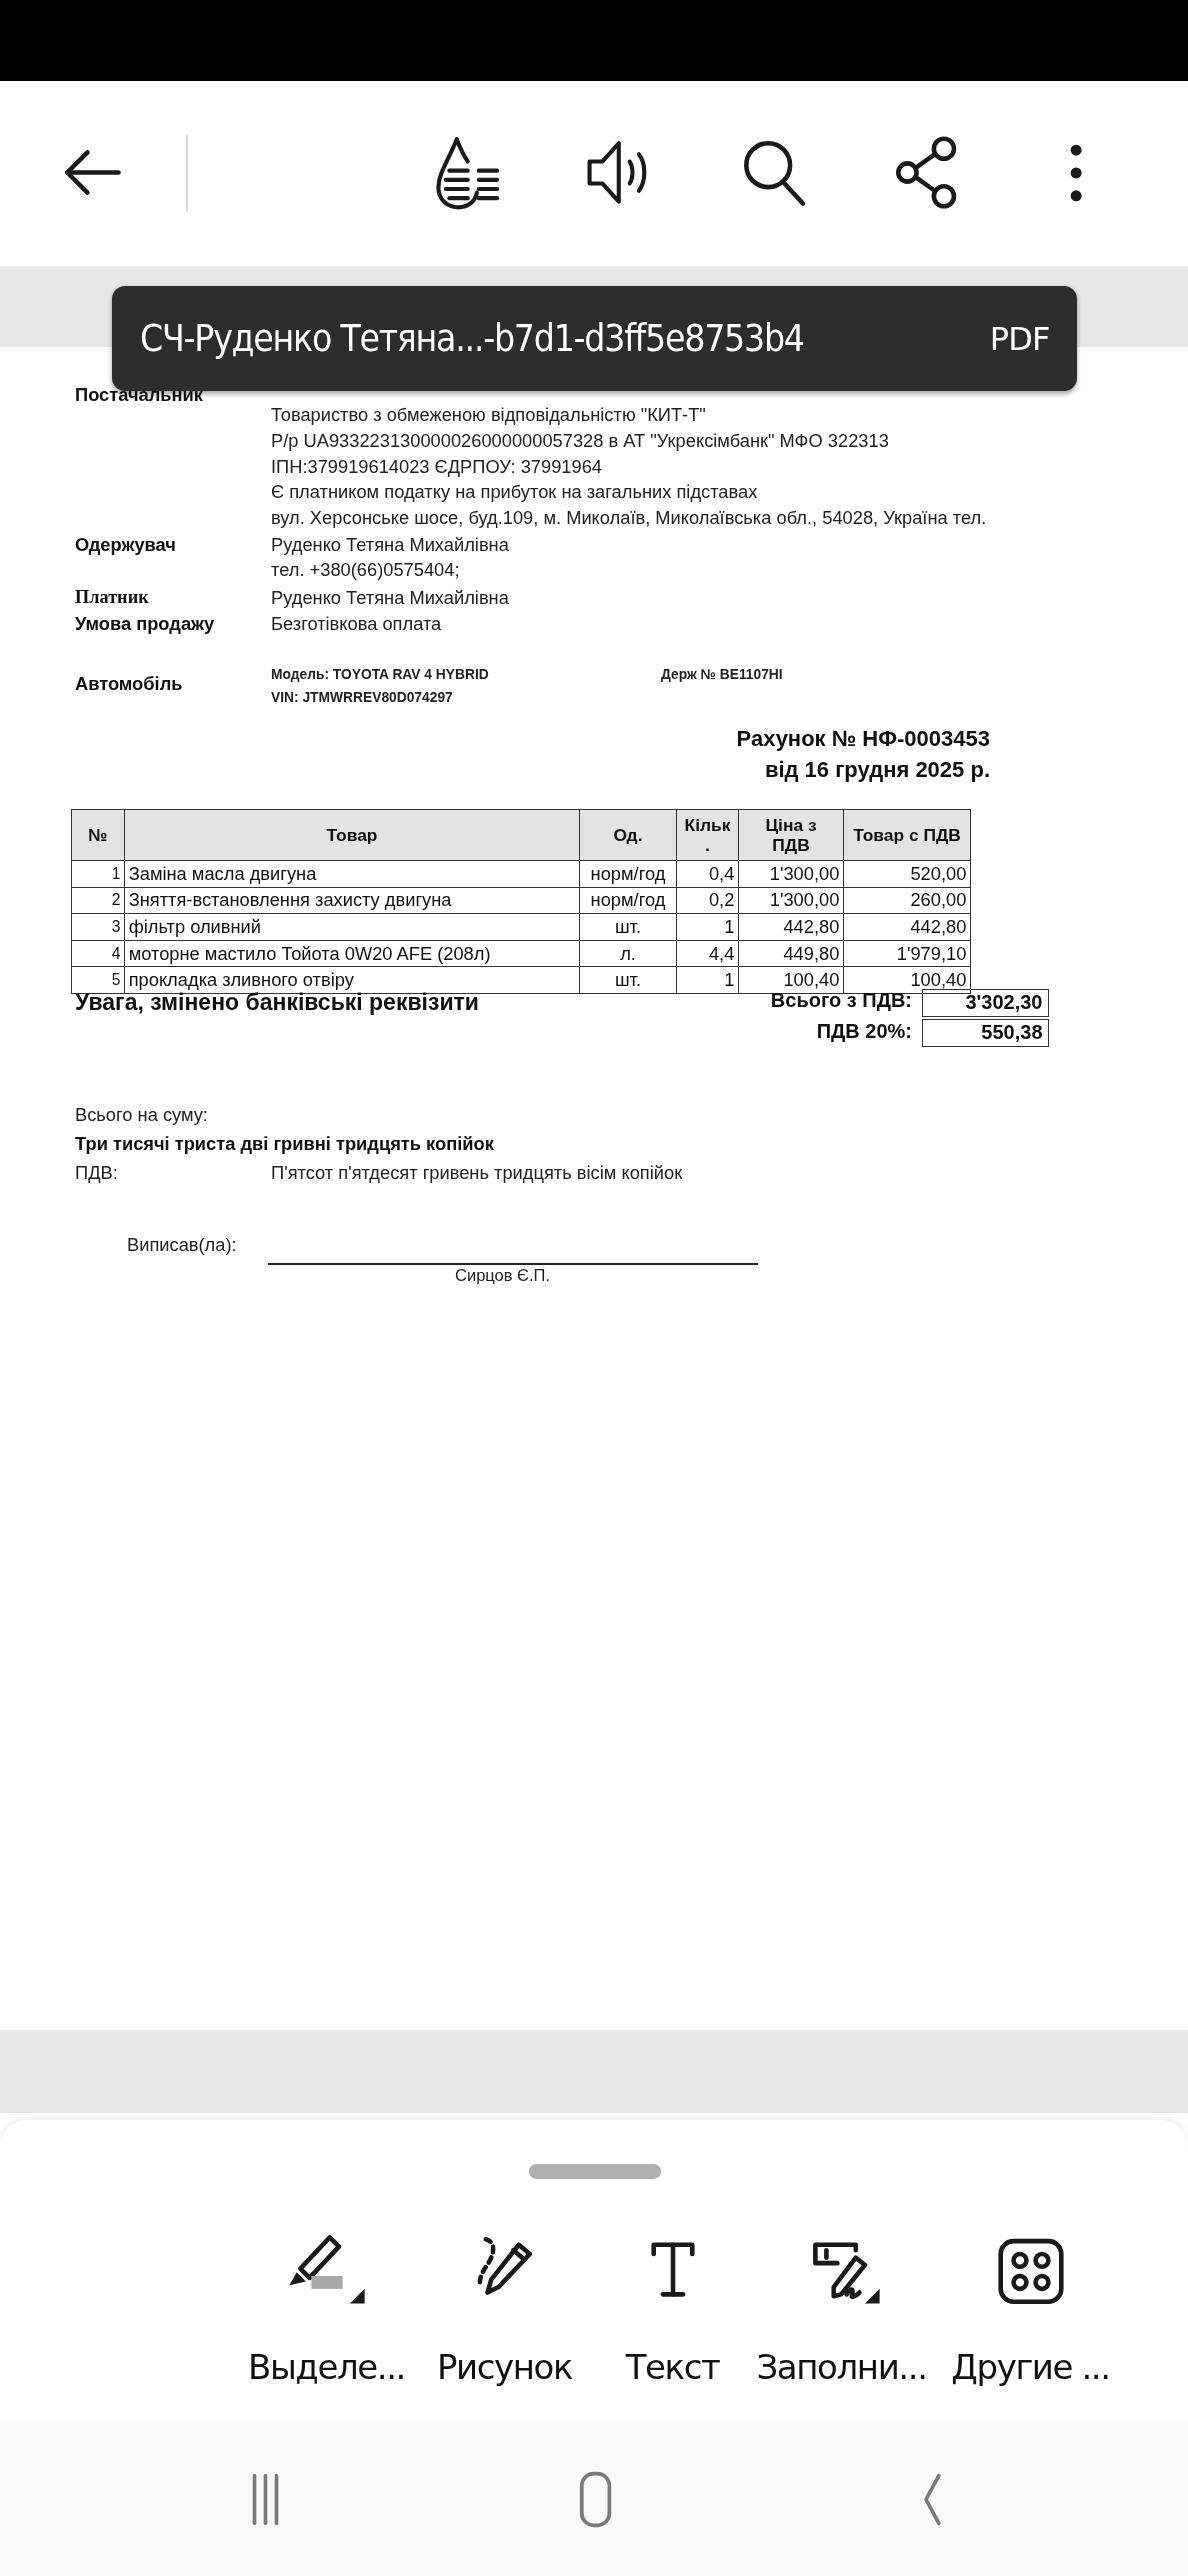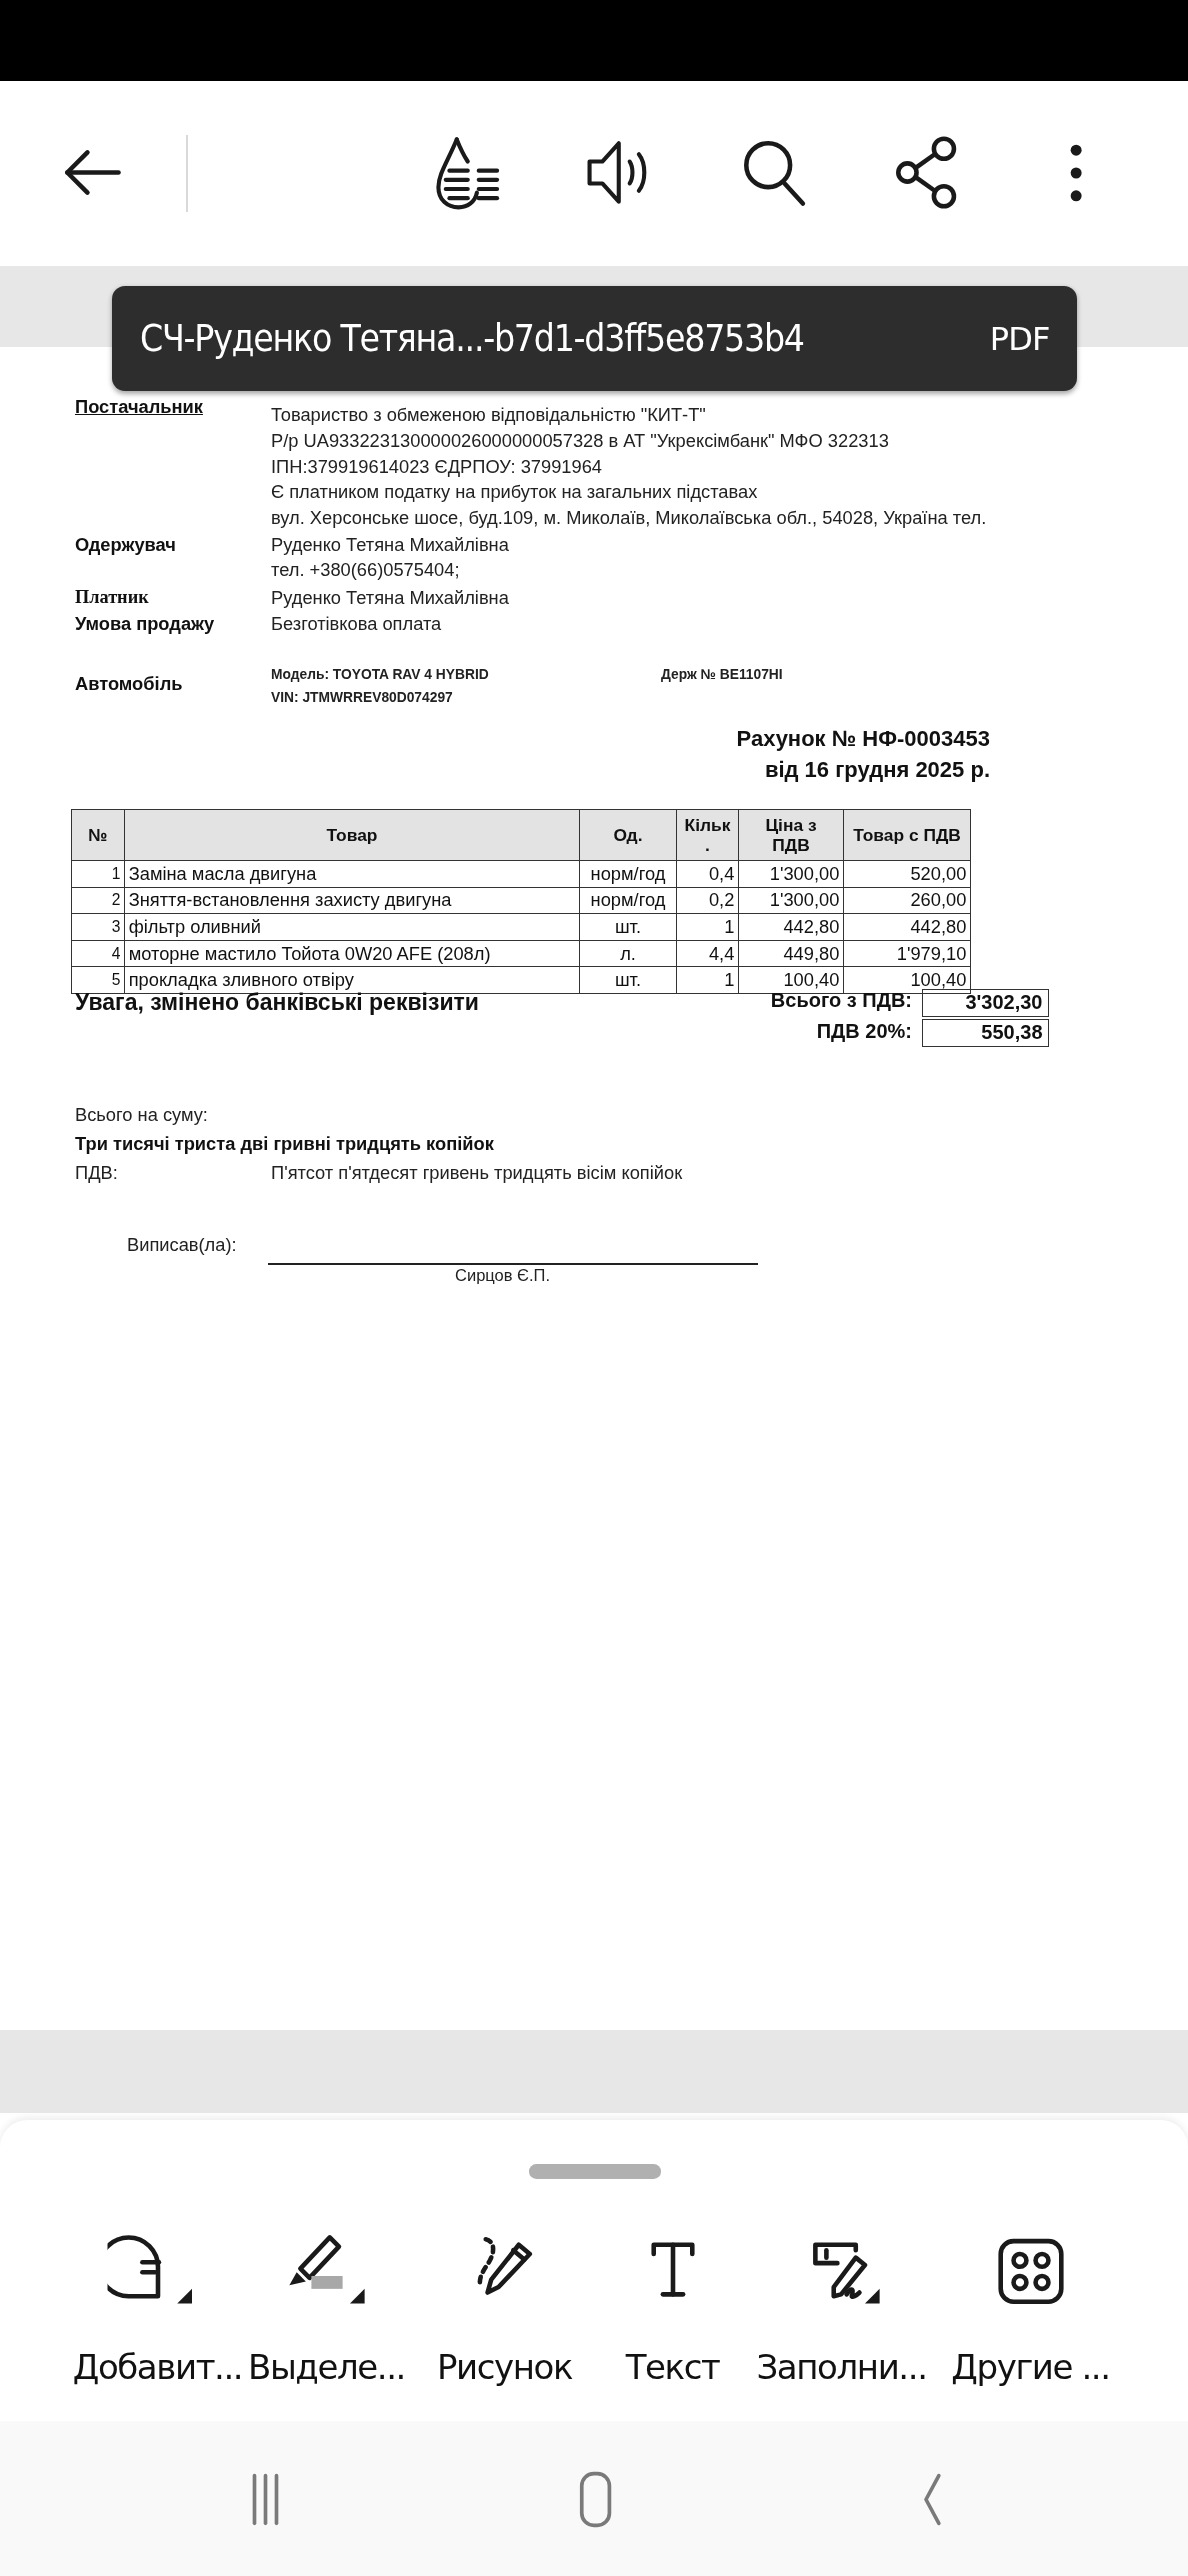--- a/index.html
+++ b/index.html
@@ -109,21 +109,21 @@
 </div>
 
 <div class="gray-strip"></div>
 <div class="doc-area"></div>
 
 <div class="file-banner">
   <span class="name">СЧ-Руденко Тетяна...-b7d1-d3ff5e8753b4</span>
   <span class="ext">PDF</span>
 </div>
 
-<div class="lbl" style="top:396px;text-decoration:underline;">Постачальник</div>
+<div class="lbl" style="top:384px;">Постачальник</div>
 <div class="val" style="top:404px;">Товариство з обмеженою відповідальністю "КИТ-Т"</div>
 <div class="val" style="top:430px;">Р/р UA933223130000026000000057328 в АТ "Укрексімбанк" МФО 322313</div>
 <div class="val" style="top:456px;">ІПН:379919614023 ЄДРПОУ: 37991964</div>
 <div class="val" style="top:481px;">Є платником податку на прибуток на загальних підставах</div>
 <div class="val" style="top:507px;">вул. Херсонське шосе, буд.109, м. Миколаїв, Миколаївська обл., 54028, Україна тел.</div>
 
 <div class="lbl" style="top:534px;">Одержувач</div>
 <div class="val" style="top:534px;">Руденко Тетяна Михайлівна</div>
 <div class="val" style="top:559px;">тел. +380(66)0575404;</div>
 
@@ -208,31 +208,20 @@
 
 <div class="val" style="left:127px;top:1234px;">Виписав(ла):</div>
 <div style="position:absolute;left:268px;top:1263px;width:490px;height:1.8px;background:#222;"></div>
 <div class="val" style="left:455px;top:1266px;font-size:16.5px;">Сирцов Є.П.</div>
 
 <div class="gray-strip-bottom"></div>
 
 <div class="bottom-sheet">
   <div class="handle"></div>
 
-  <div class="tool" style="left:66px;">
-    <div class="ic">
-      <svg width="101" height="92" viewBox="0 0 110 100">
-        <path d="M55 82 L55 50 A32 32 0 1 0 23 82 Z" transform="translate(0,-10)"></path>
-        <line x1="38" y1="35" x2="56" y2="35"></line>
-          <line x1="38" y1="46" x2="52" y2="46"></line>
-        <polygon points="92,64 92,80 76,80" style="fill:#1a1a1a;stroke:none;"></polygon>
-      </svg>
-    </div>
-    <div class="tl">Добавит...</div>
-  </div>
 
   <div class="tool" style="left:235px;">
     <div class="ic">
       <svg width="101" height="92" viewBox="0 0 110 100">
         <path d="M58 8 L68 18 L36 52 L26 42 Z"></path>
         <polygon points="22,46 32,56 14,60" style="fill:#1a1a1a;stroke:none;"></polygon>
         <rect x="38" y="50" width="34" height="14" style="fill:#a8a8a8;stroke:none;"></rect>
         <polygon points="96,64 96,80 80,80" style="fill:#1a1a1a;stroke:none;"></polygon>
       </svg>
     </div>

